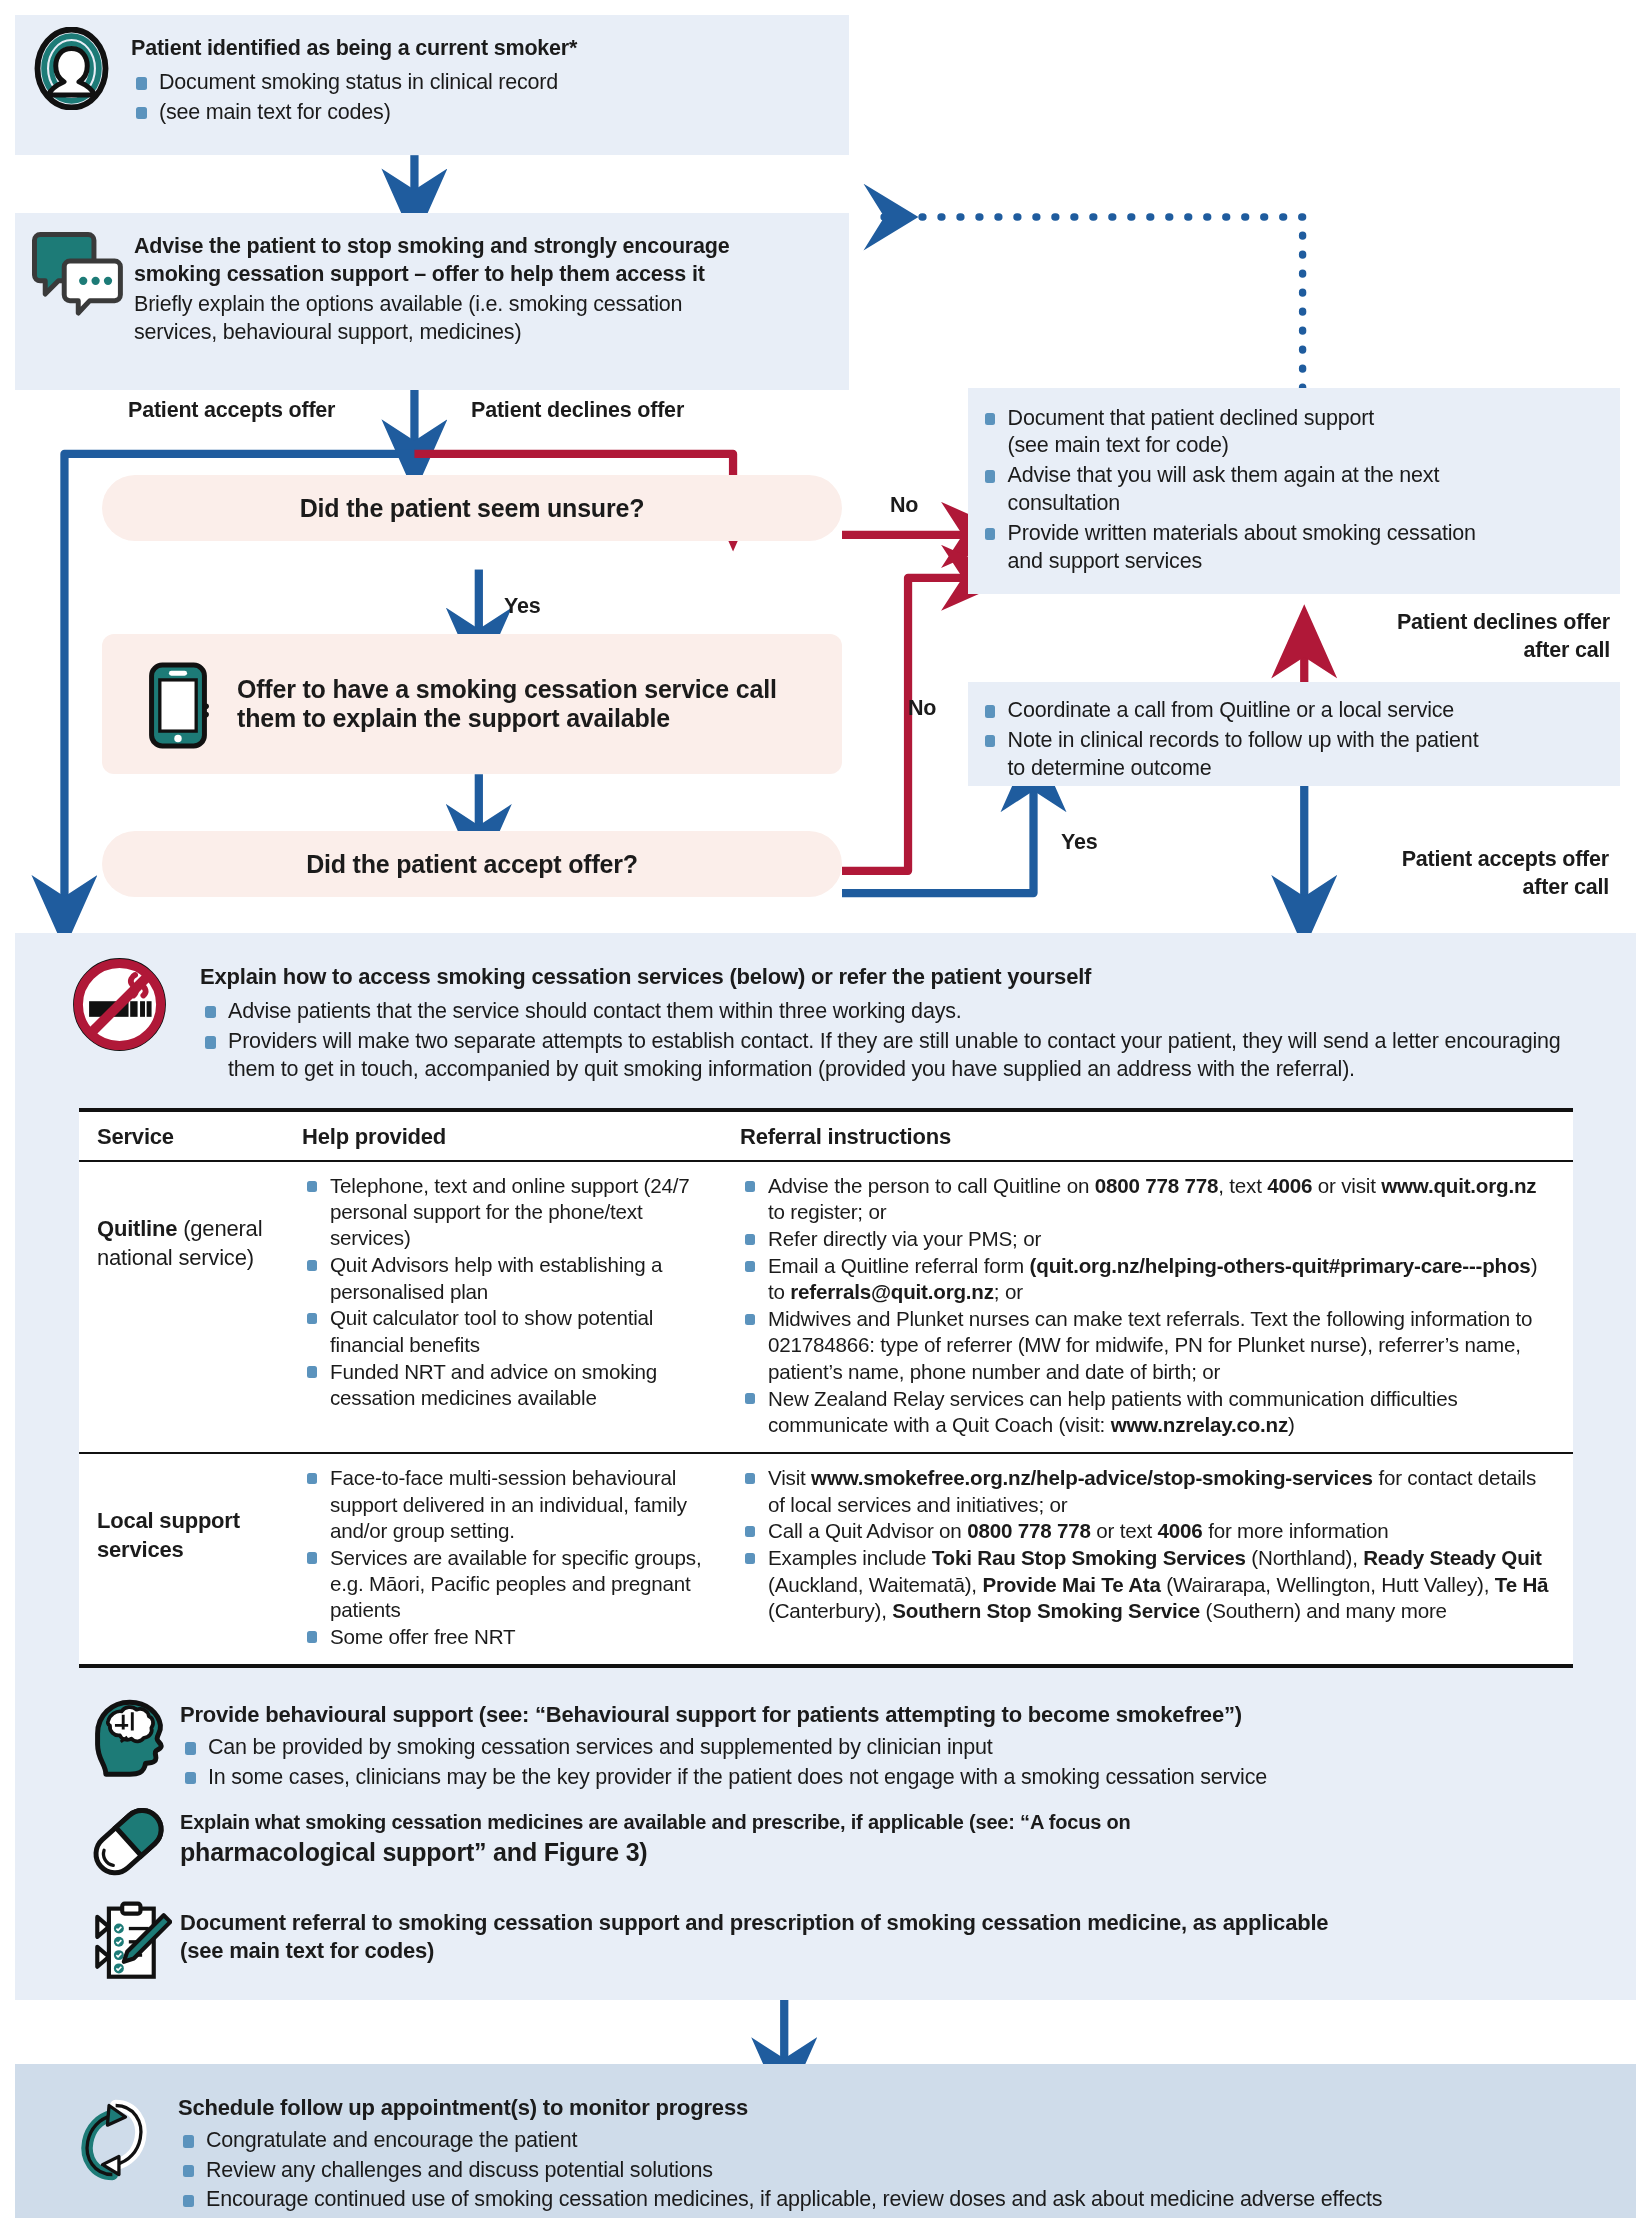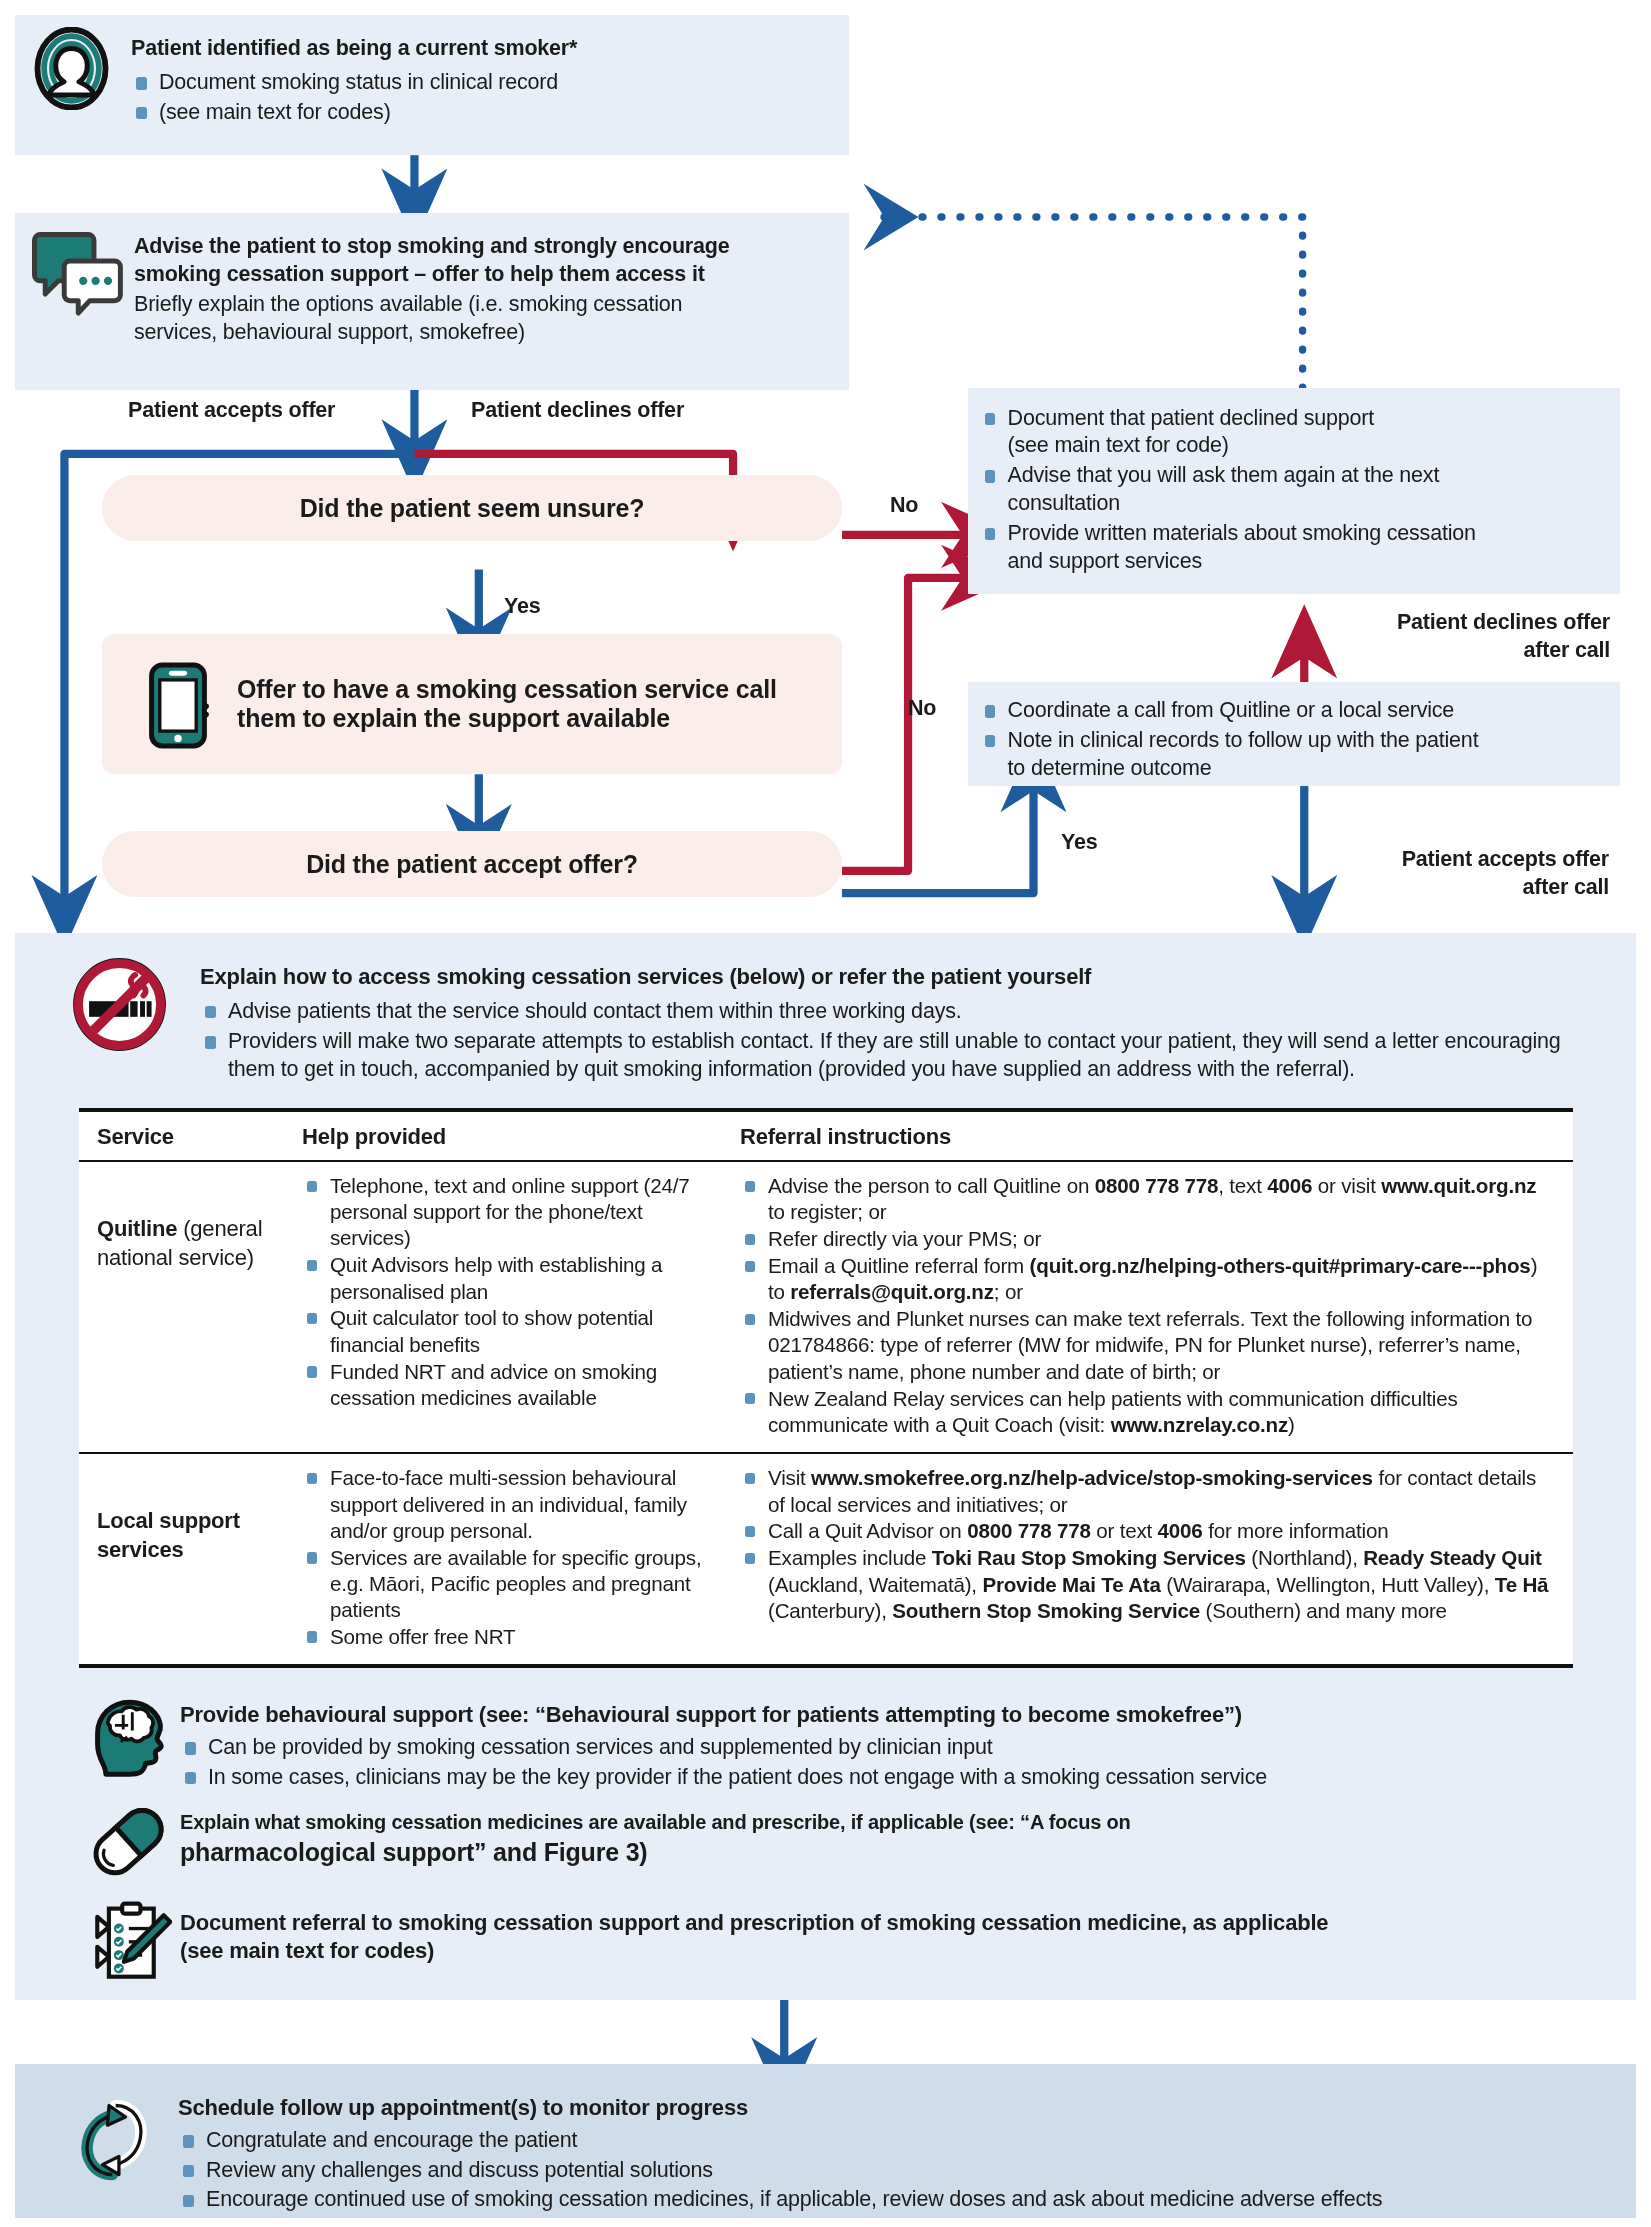--- a/index.html
+++ b/index.html
@@ -203,21 +203,21 @@
         <path d="M46,46 h54 a7,7 0 0 1 7,7 v34 a7,7 0 0 1 -7,7 h-30 l-14,15 v-15 h-10 a7,7 0 0 1 -7,-7 v-34 a7,7 0 0 1 7,-7 z" fill="#ffffff" stroke="#3a3a3a" stroke-width="6" stroke-linejoin="round"></path>
         <circle cx="62" cy="70" r="5" fill="#1d7b77"></circle>
         <circle cx="77" cy="70" r="5" fill="#1d7b77"></circle>
         <circle cx="92" cy="70" r="5" fill="#1d7b77"></circle>
       </svg>
     </div>
     <div style="position:absolute;left:119px;top:20px;width:710px;">
       <div class="ttl">Advise the patient to stop smoking and strongly encourage</div>
       <div class="ttl">smoking cessation support – offer to help them access it</div>
       <div class="bodytxt" style="margin-top:3.3px;">Briefly explain the options available (i.e. smoking cessation</div>
-      <div class="bodytxt">services, behavioural support, smokefree)</div>
+      <div class="bodytxt">services, behavioural support, medicines)</div>
     </div>
   </div>
 
   <div class="arrlabel" style="left:128px;top:398px;">Patient accepts offer</div>
   <div class="arrlabel" style="left:471px;top:398px;">Patient declines offer</div>
   <div class="arrlabel" style="left:890px;top:493px;">No</div>
   <div class="arrlabel" style="left:504px;top:594px;">Yes</div>
   <div class="arrlabel" style="left:908px;top:696px;">No</div>
   <div class="arrlabel" style="left:1061px;top:830px;">Yes</div>
   <div class="arrlabel" style="left:1344px;top:609px;text-align:right;width:266px;line-height:1.3;">Patient declines offer
@@ -326,21 +326,21 @@
       </div>
 
       <div class="svc-row">
         <div class="col-a">
           <div class="svc-name">
             <b>Local support services</b><span></span>
           </div>
         </div>
         <div class="col-b">
           <ul class="bl tight">
-            <li>Face-to-face multi-session behavioural support delivered in an individual, family and/or group personal.</li>
+            <li>Face-to-face multi-session behavioural support delivered in an individual, family and/or group setting.</li>
             <li>Services are available for specific groups, e.g. Māori, Pacific peoples and pregnant patients</li>
             <li>Some offer free NRT</li>
           </ul>
         </div>
         <div class="col-c">
           <ul class="bl tight">
             <li>Visit <b>www.smokefree.org.nz/help-advice/stop-smoking-services</b> for contact details of local services and initiatives; or</li>
             <li>Call a Quit Advisor on <b>0800 778 778</b> or text <b>4006</b> for more information</li>
             <li>Examples include <b>Toki Rau Stop Smoking Services</b> (Northland), <b>Ready Steady Quit</b> (Auckland, Waitematā), <b>Provide Mai Te Ata</b> (Wairarapa, Wellington, Hutt Valley), <b>Te Hā</b> (Canterbury), <b>Southern Stop Smoking Service</b> (Southern) and many more</li>
           </ul>

